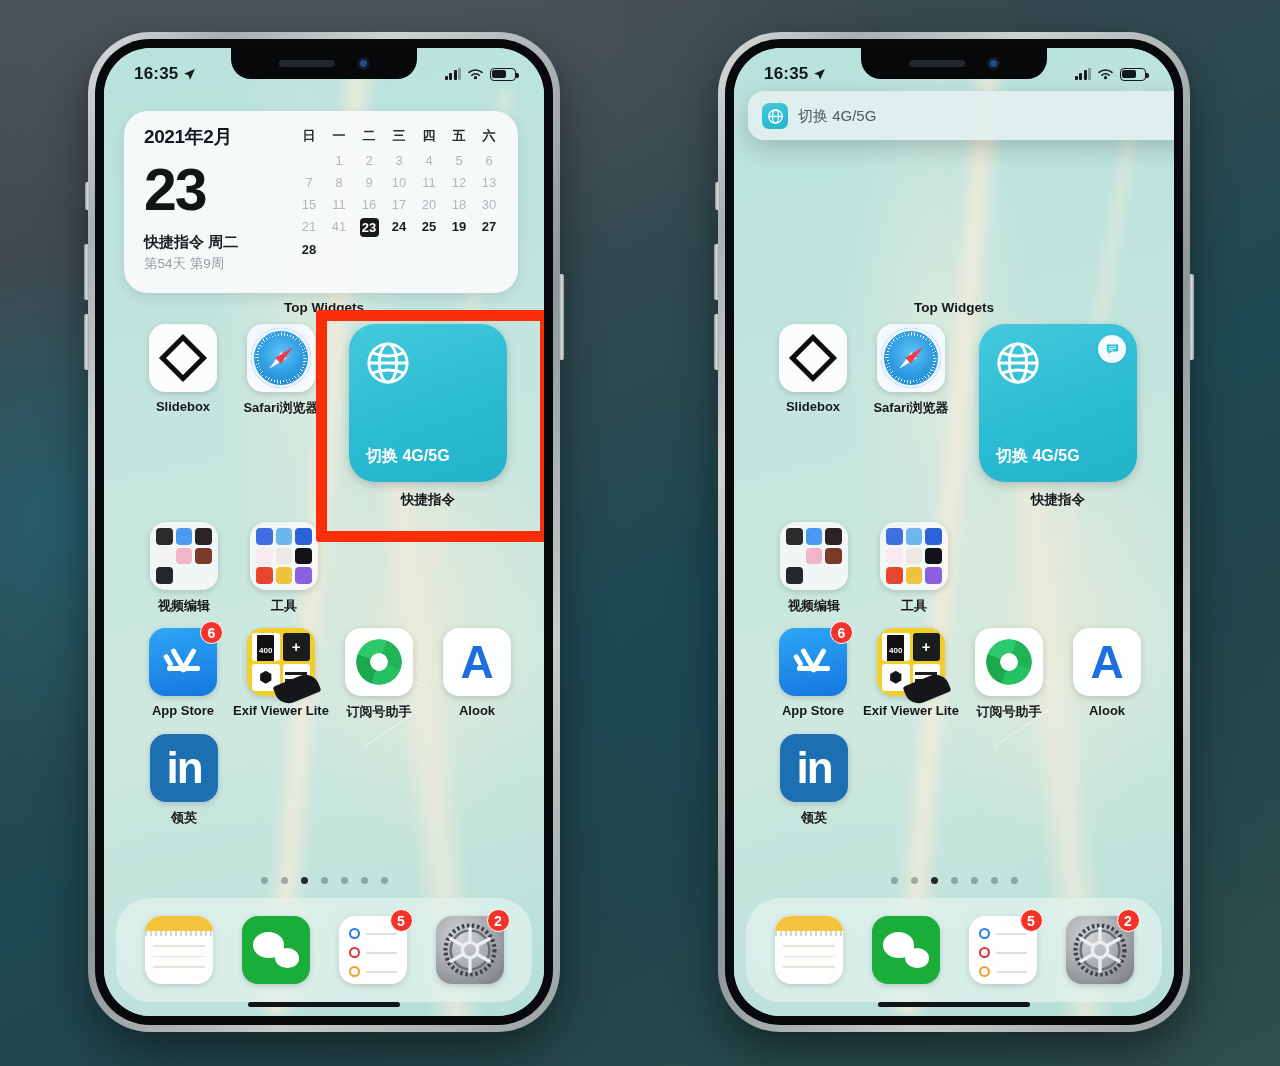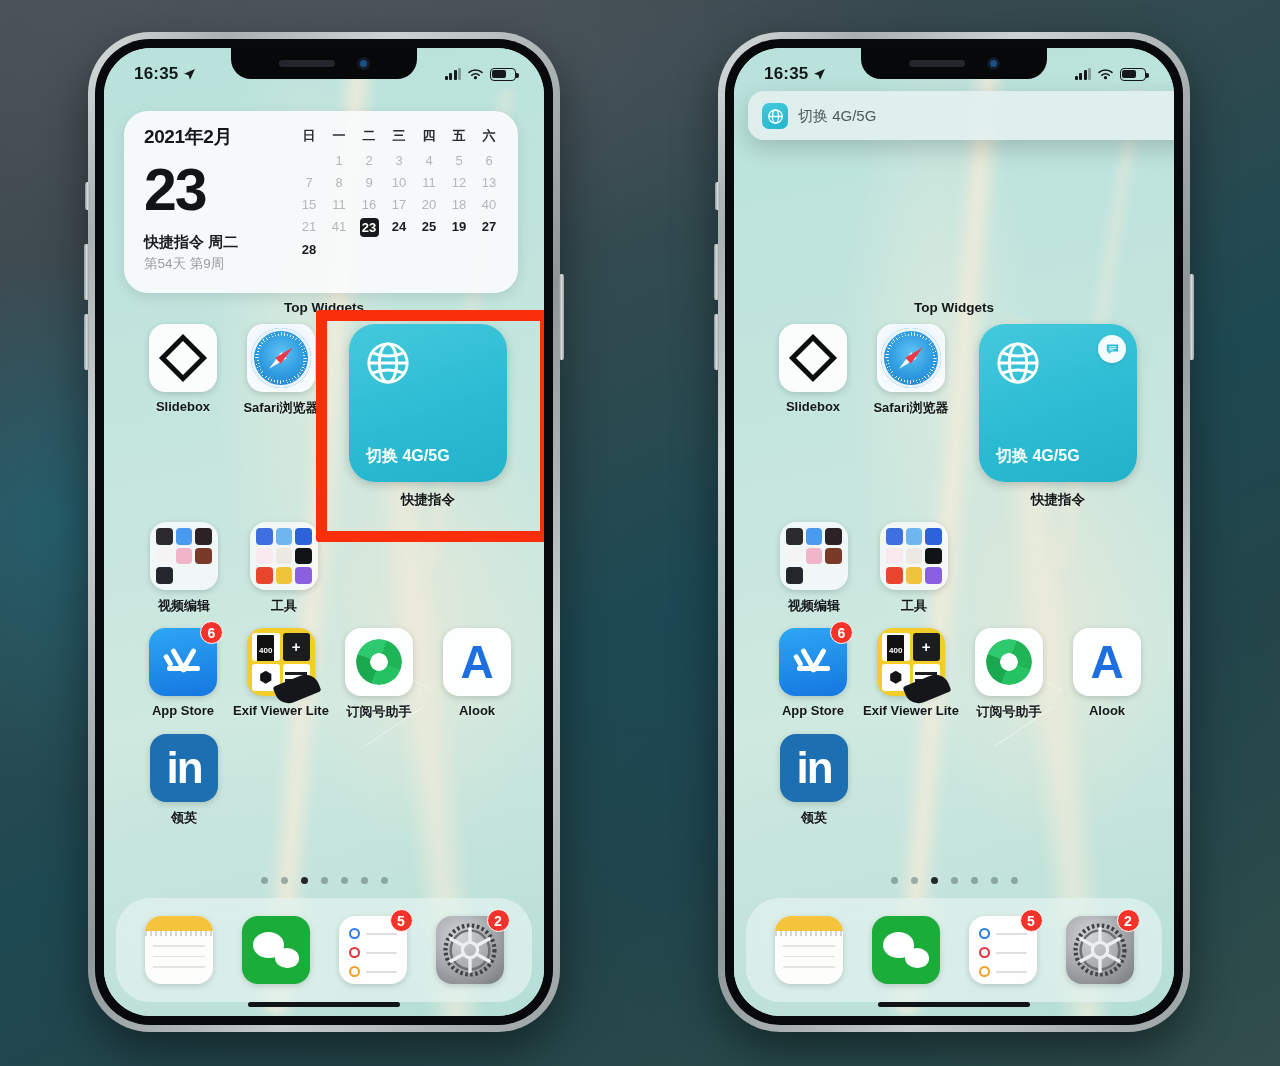--- a/index.html
+++ b/index.html
@@ -374,21 +374,21 @@
               <div class="dd">10</div>
               <div class="dd">11</div>
               <div class="dd">12</div>
               <div class="dd">13</div>
               <div class="dd">15</div>
               <div class="dd">11</div>
               <div class="dd">16</div>
               <div class="dd">17</div>
               <div class="dd">20</div>
               <div class="dd">18</div>
-              <div class="dd">40</div>
+              <div class="dd">30</div>
               <div class="dd">21</div>
               <div class="dd">41</div>
               <div class="dd today">23</div>
               <div class="dd future">24</div>
               <div class="dd future">25</div>
               <div class="dd future">19</div>
               <div class="dd future">27</div>
               <div class="dd future">28</div>
             </div>
         </div>

